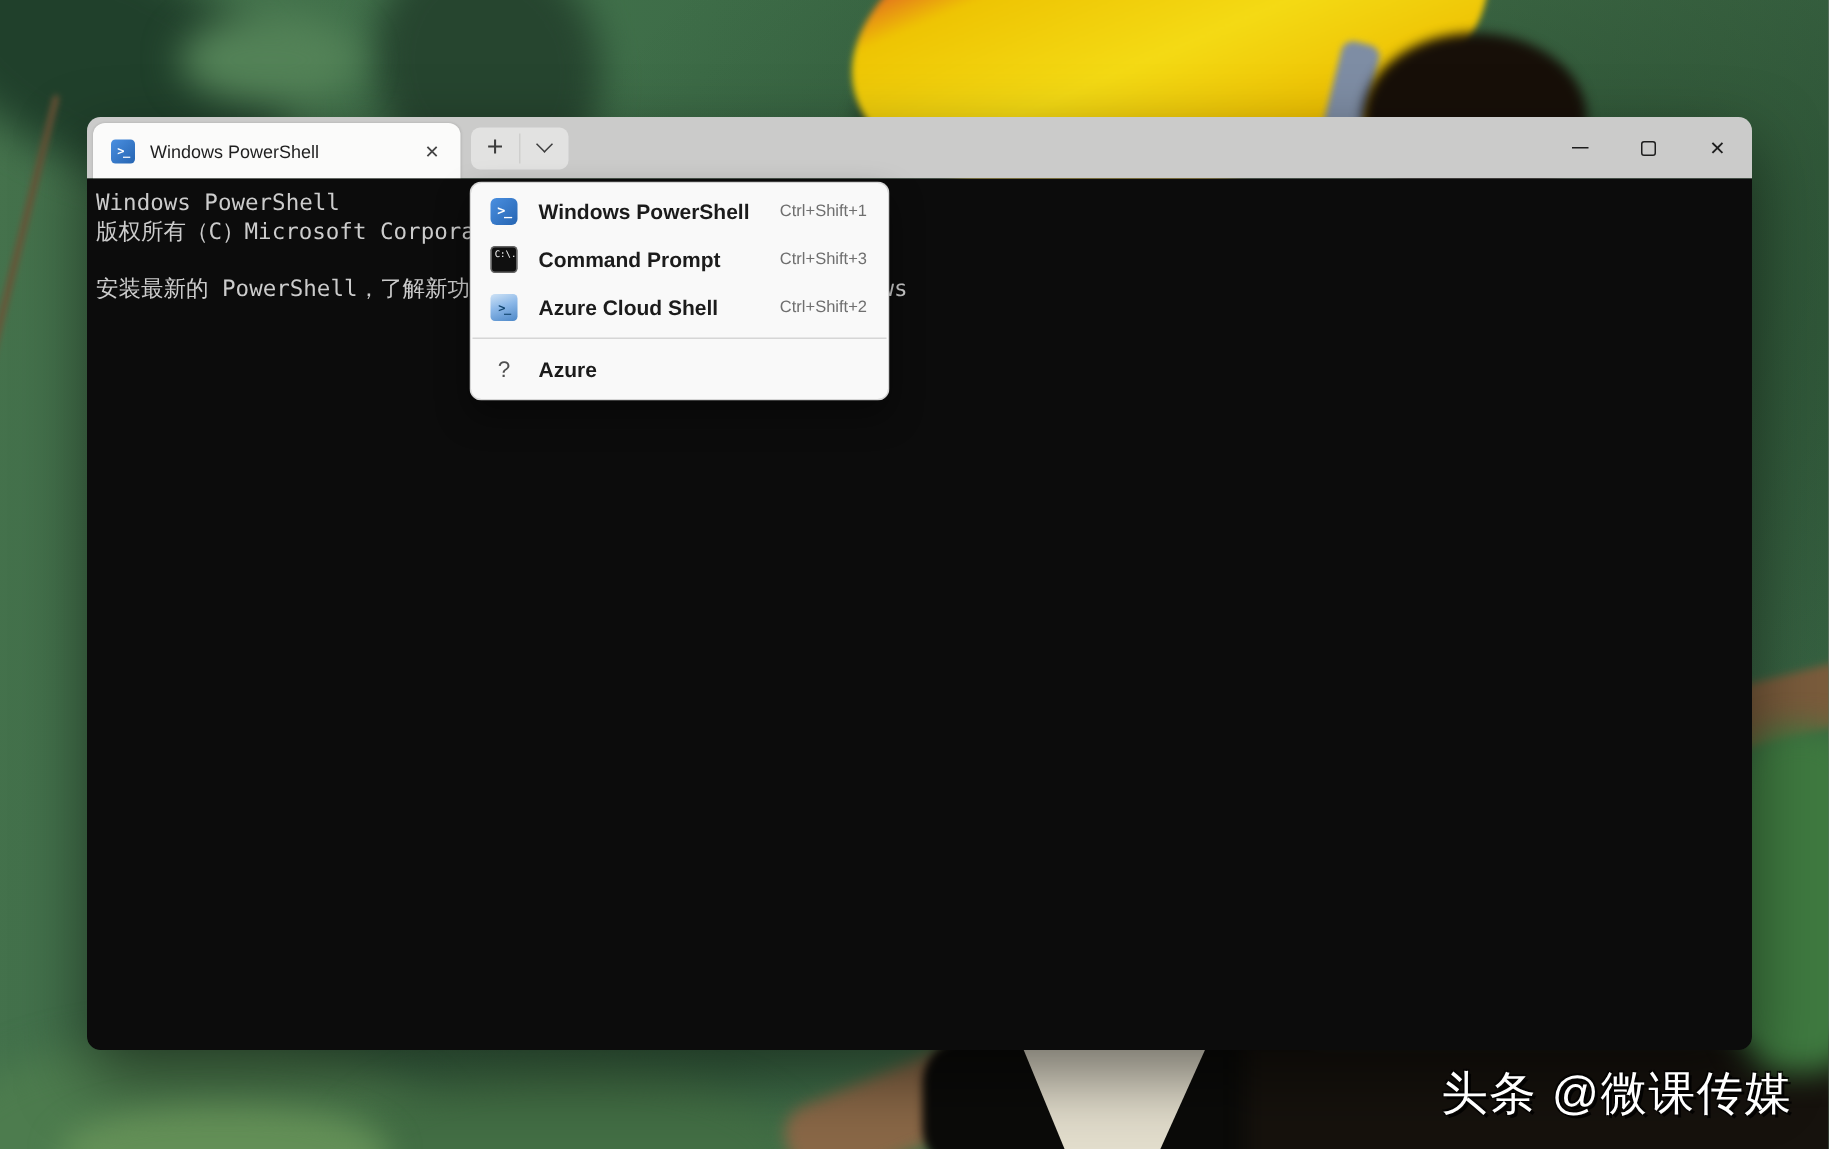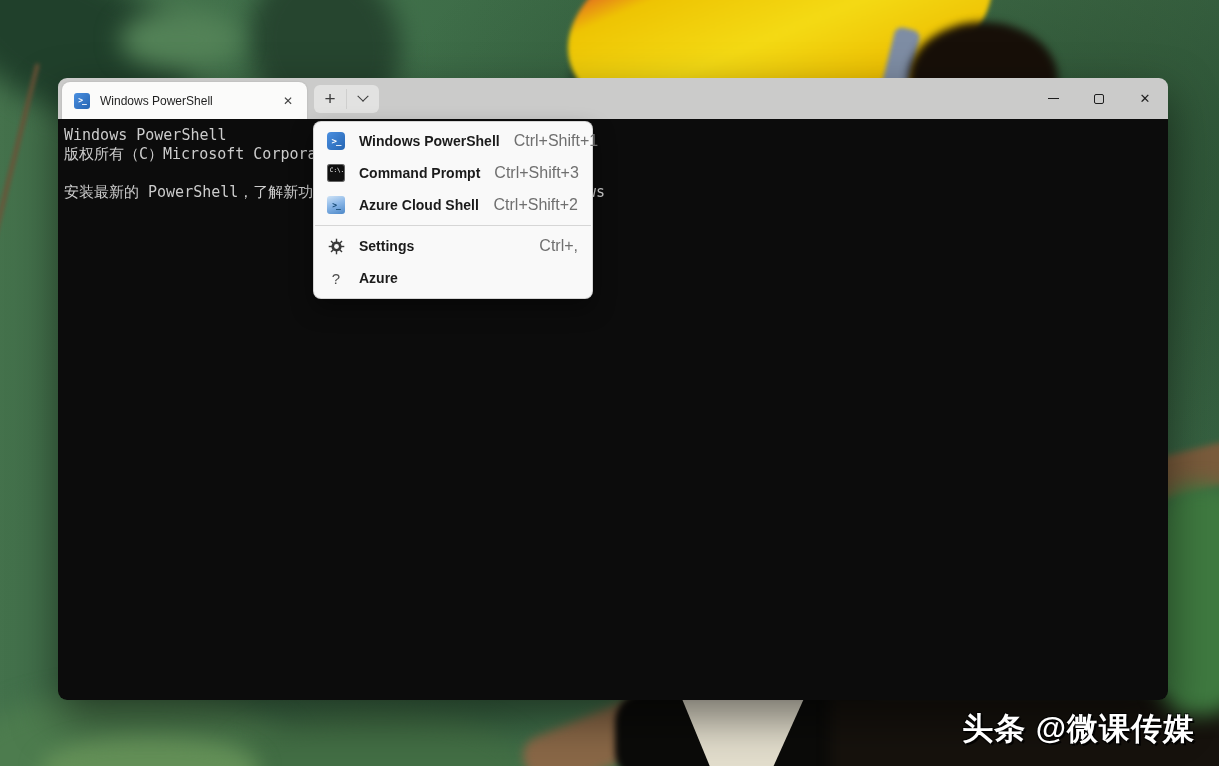--- a/index.html
+++ b/index.html
@@ -81,39 +81,39 @@
             min-height:19px; color:#cccccc; white-space:pre; }
 
   
   .menu { position:absolute; left:313px; top:121px; width:280px; background:#f9f9f9;
           border:1px solid rgba(0,0,0,.14); border-radius:8px; padding:3px 0 4px;
           box-shadow:0 10px 22px rgba(0,0,0,.4); z-index:10; }
   .menu-item { height:32px; display:flex; align-items:center; padding:0 14px 0 13px; gap:14px; }
   .mi-icon { width:18px; height:18px; flex:none; display:flex; align-items:center; justify-content:center; }
   .mi-label { flex:1; font-size:14px; color:#1b1b1b; white-space:nowrap;font-weight:bold; }
   .mi-label.bold { font-weight:bold; }
-  .mi-shortcut { font-size:16px; color:#6f6f6f; white-space:nowrap; }
+  .mi-shortcut { font-size:11px; color:#6f6f6f; white-space:nowrap; }
   .menu-sep { height:1px; background:#d6d6d6; margin:4px 1px; }
 
   .ps-icon-menu { width:18px; height:18px; border-radius:4px;
                   background:linear-gradient(135deg,#4a8fe0,#2665b2); color:#fff;
                   font-family:"DejaVu Sans Mono",monospace; font-weight:bold; font-size:9px;
                   letter-spacing:-1px; display:flex; align-items:center; justify-content:center; }
   .cmd-icon { width:18px; height:18px; border-radius:3px; background:#101010;
               box-shadow:inset 0 0 0 1px rgba(255,255,255,.35); color:#fff;
               font-family:"DejaVu Sans Mono",monospace; font-size:6px; display:flex;
               align-items:flex-start; padding:2px 0 0 2px; }
   .azure-icon { width:18px; height:18px; border-radius:3px;
                 background:linear-gradient(160deg,#cfe3f6 0%,#8cb8e8 45%,#4d88c8 100%);
                 color:#12456f; font-family:"DejaVu Sans Mono",monospace; font-weight:bold;
                 font-size:8px; letter-spacing:-1px; display:flex; align-items:center; justify-content:center; }
   .help-glyph { font-size:15px; color:#4f4f4f; }
 
   
-  .watermark { position:absolute; right:24px; bottom:16px; font-size:31px; font-weight:bold;
+  .watermark { position:absolute; right:24px; bottom:16px; font-size:31px; font-weight:normal;
                color:#ffffff; letter-spacing:1px; z-index:5;
                text-shadow:2px 2px 0 rgba(0,0,0,.85), -1px -1px 0 rgba(0,0,0,.6),
                            1px -1px 0 rgba(0,0,0,.6), -1px 1px 0 rgba(0,0,0,.6); }
 </style>
 </head>
 <body>
 
 <div class="bg">
   <div class="shape leaf-dark-1"></div>
   <div class="shape leaf-dark-2"></div>
@@ -183,40 +183,20 @@
   </div>
 
   <div class="menu-item">
     <div class="mi-icon azure-icon">&gt;_</div>
     <div class="mi-label">Azure Cloud Shell</div>
     <div class="mi-shortcut">Ctrl+Shift+2</div>
   </div>
 
   <div class="menu-sep"></div>
 
-  <div class="menu-item">
-    <div class="mi-icon">
-      <svg width="17" height="17" viewBox="0 0 24 24">
-        <g fill="#3a3a3a">
-          <rect x="11" y="1" width="2" height="5"></rect>
-          <rect x="11" y="18" width="2" height="5"></rect>
-          <rect x="11" y="1" width="2" height="5" transform="rotate(45 12 12)"></rect>
-          <rect x="11" y="18" width="2" height="5" transform="rotate(45 12 12)"></rect>
-          <rect x="11" y="1" width="2" height="5" transform="rotate(90 12 12)"></rect>
-          <rect x="11" y="18" width="2" height="5" transform="rotate(90 12 12)"></rect>
-          <rect x="11" y="1" width="2" height="5" transform="rotate(135 12 12)"></rect>
-          <rect x="11" y="18" width="2" height="5" transform="rotate(135 12 12)"></rect>
-          <circle cx="12" cy="12" r="7.2"></circle>
-        </g>
-        <circle cx="12" cy="12" r="3.4" fill="#f9f9f9"></circle>
-      </svg>
-    </div>
-    <div class="mi-label">Settings</div>
-    <div class="mi-shortcut">Ctrl+,</div>
-  </div>
 
 
   <div class="menu-item">
     <div class="mi-icon help-glyph">?</div>
     <div class="mi-label">Azure</div>
     <div class="mi-shortcut"></div>
   </div>
 </div>
 
 <div class="watermark">头条 @微课传媒</div>

